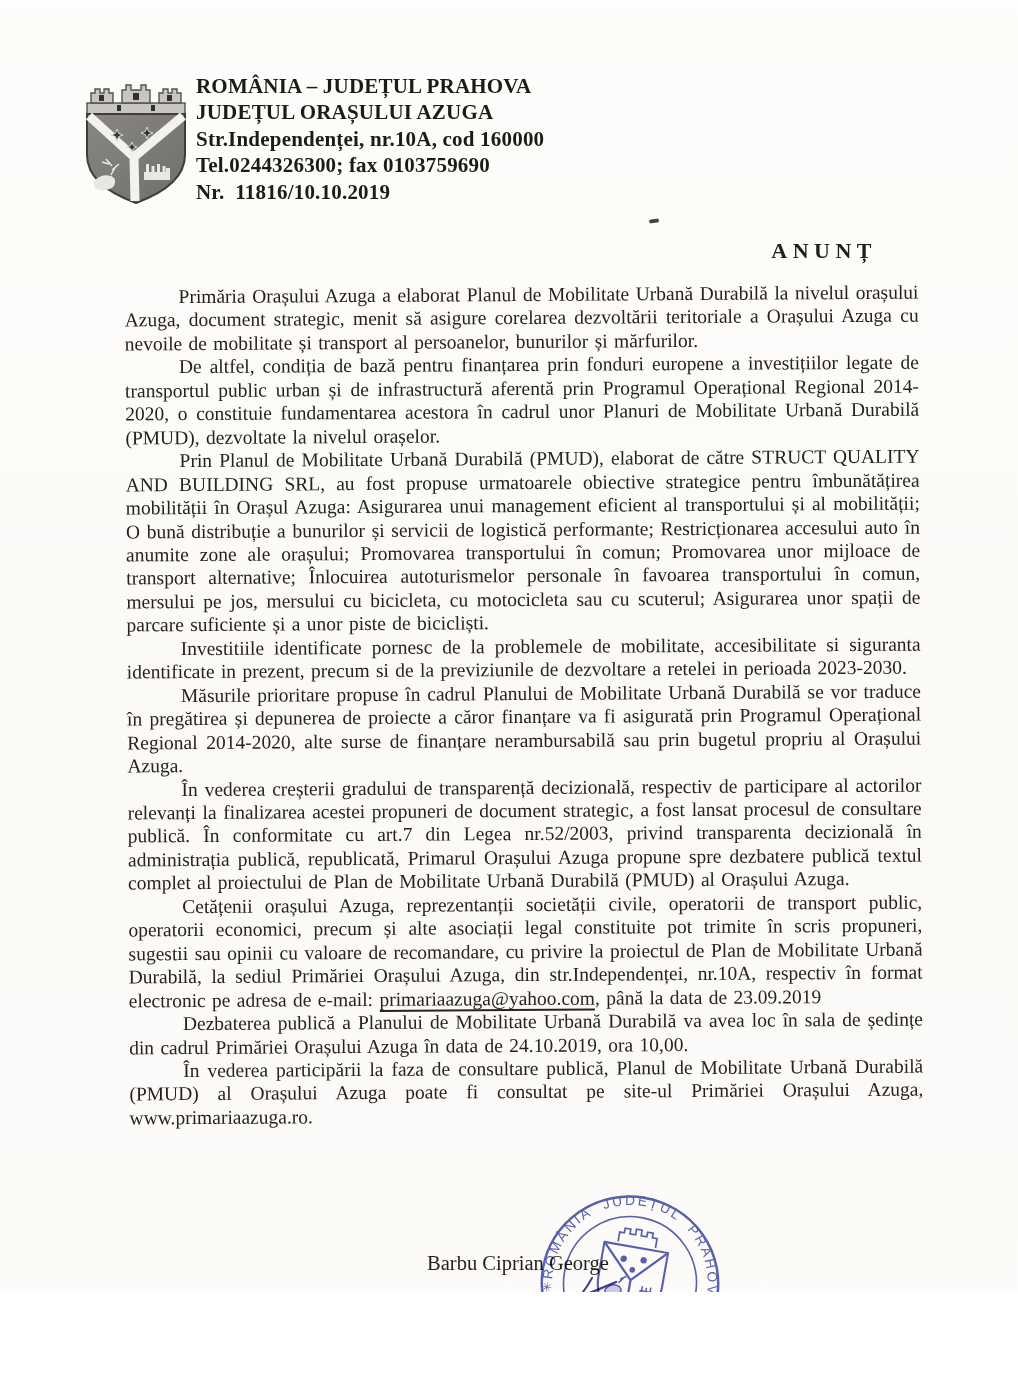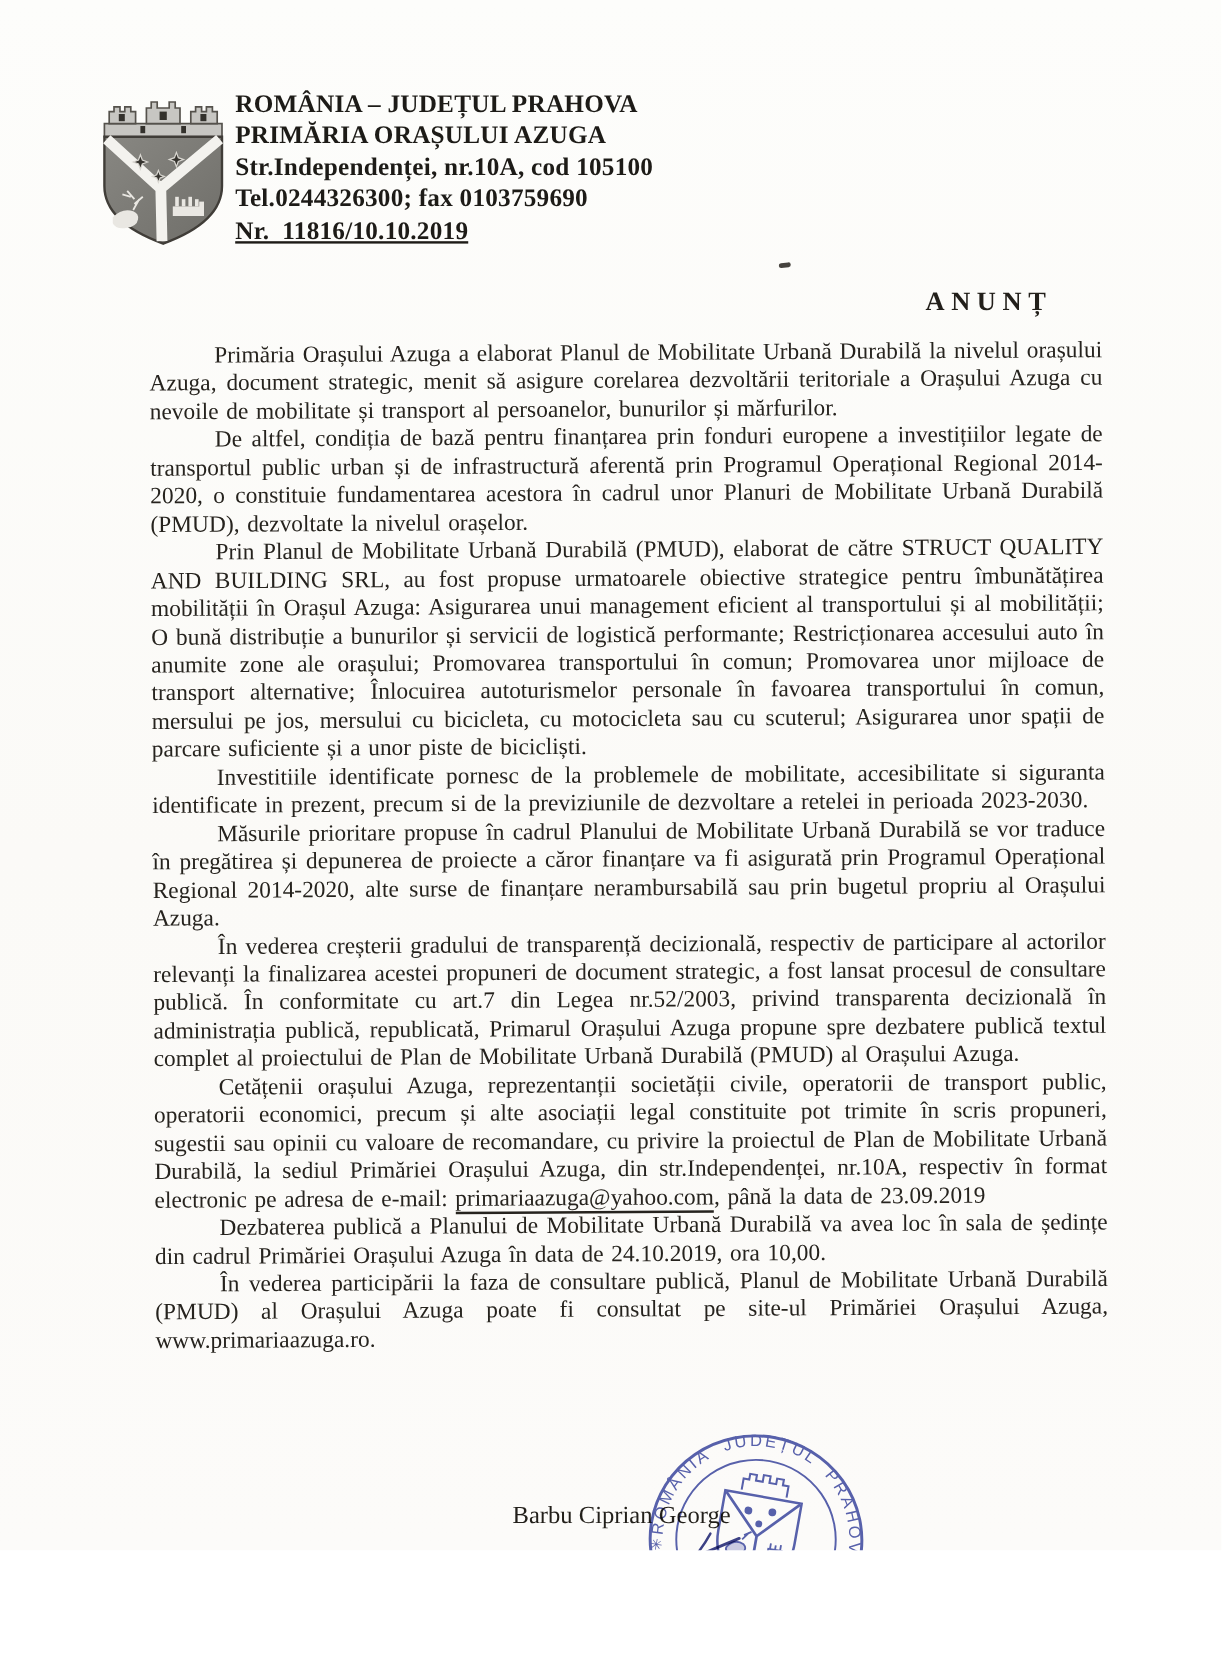--- a/index.html
+++ b/index.html
@@ -6,21 +6,21 @@
   .page {
     position:relative; width:1018px; height:1292px;
     background:linear-gradient(180deg,#fdfdfb 0%,#fbfaf7 55%,#fcfbf9 100%);
     font-family:"Liberation Serif", serif;
     color:#26231e; overflow:hidden;
   }
   
   .logo { position:absolute; left:84px; top:83px; width:104px; height:122px; }
   .header-text { position:absolute; left:196px; top:73px; font-size:21px; font-weight:bold; line-height:26.4px; letter-spacing:0.2px; color:#1d1b17; }
   .email-underline { border-bottom:2px solid #26231e; padding-bottom:0px; }
-  .pre-space { white-space:pre-wrap;text-decoration:underline; }
+  .pre-space { white-space:pre-wrap; }
   
   .artifact-dash { position:absolute; left:649px; top:219px; width:10px; height:4px; background:#46433e; border-radius:2px; transform:rotate(-7deg); }
   
   .doc-title { position:absolute; top:238px; left:127px; width:794px; margin:0; text-align:right; font-size:22px; font-weight:bold; letter-spacing:5.5px; color:#221f1a; transform:translateX(-44px); }
   
   .doc-body { position:absolute; top:283px; left:127px; width:794px; font-size:19.5px; line-height:23.45px; text-align:justify; transform:rotate(-0.35deg); transform-origin:50% 50%; }
   .doc-body p { margin:0; text-indent:54px; word-spacing:1.5px; }
   .doc-body .email-underline { border-bottom:2px solid #26231e; }
   
   .sig-block { position:absolute; top:1249px; left:358px; width:320px; text-align:center; font-size:20.5px; line-height:29px; color:#221f1a; }
@@ -71,22 +71,22 @@
         <rect x="67.5" y="83" width="3" height="6"></rect>
         <rect x="73" y="81" width="3" height="8"></rect>
         <rect x="78.5" y="83" width="3" height="6"></rect>
         <rect x="82" y="85" width="4" height="12"></rect>
       </g>
     </g>
   </svg>
 
   <div class="header-text">
     <div>ROMÂNIA – JUDEȚUL PRAHOVA</div>
-    <div>PRIMĂRIA ORAȘULUI AZUGA</div>
-    <div>Str.Independenței, nr.10A, cod 105100</div>
+    <div>JUDEȚUL ORAȘULUI AZUGA</div>
+    <div>Str.Independenței, nr.10A, cod 160000</div>
     <div>Tel.0244326300; fax 0103759690</div>
     <div class="pre-space">Nr.  11816/10.10.2019</div>
   </div>
 
   <div class="artifact-dash"></div>
 
   <h1 class="doc-title">ANUNȚ</h1>
 
   <div class="doc-body">
     <p>Primăria Orașului Azuga a elaborat Planul de Mobilitate Urbană Durabilă la nivelul orașului Azuga, document strategic, menit să asigure corelarea dezvoltării teritoriale a Orașului Azuga cu nevoile de mobilitate și transport al persoanelor, bunurilor și mărfurilor.</p>

